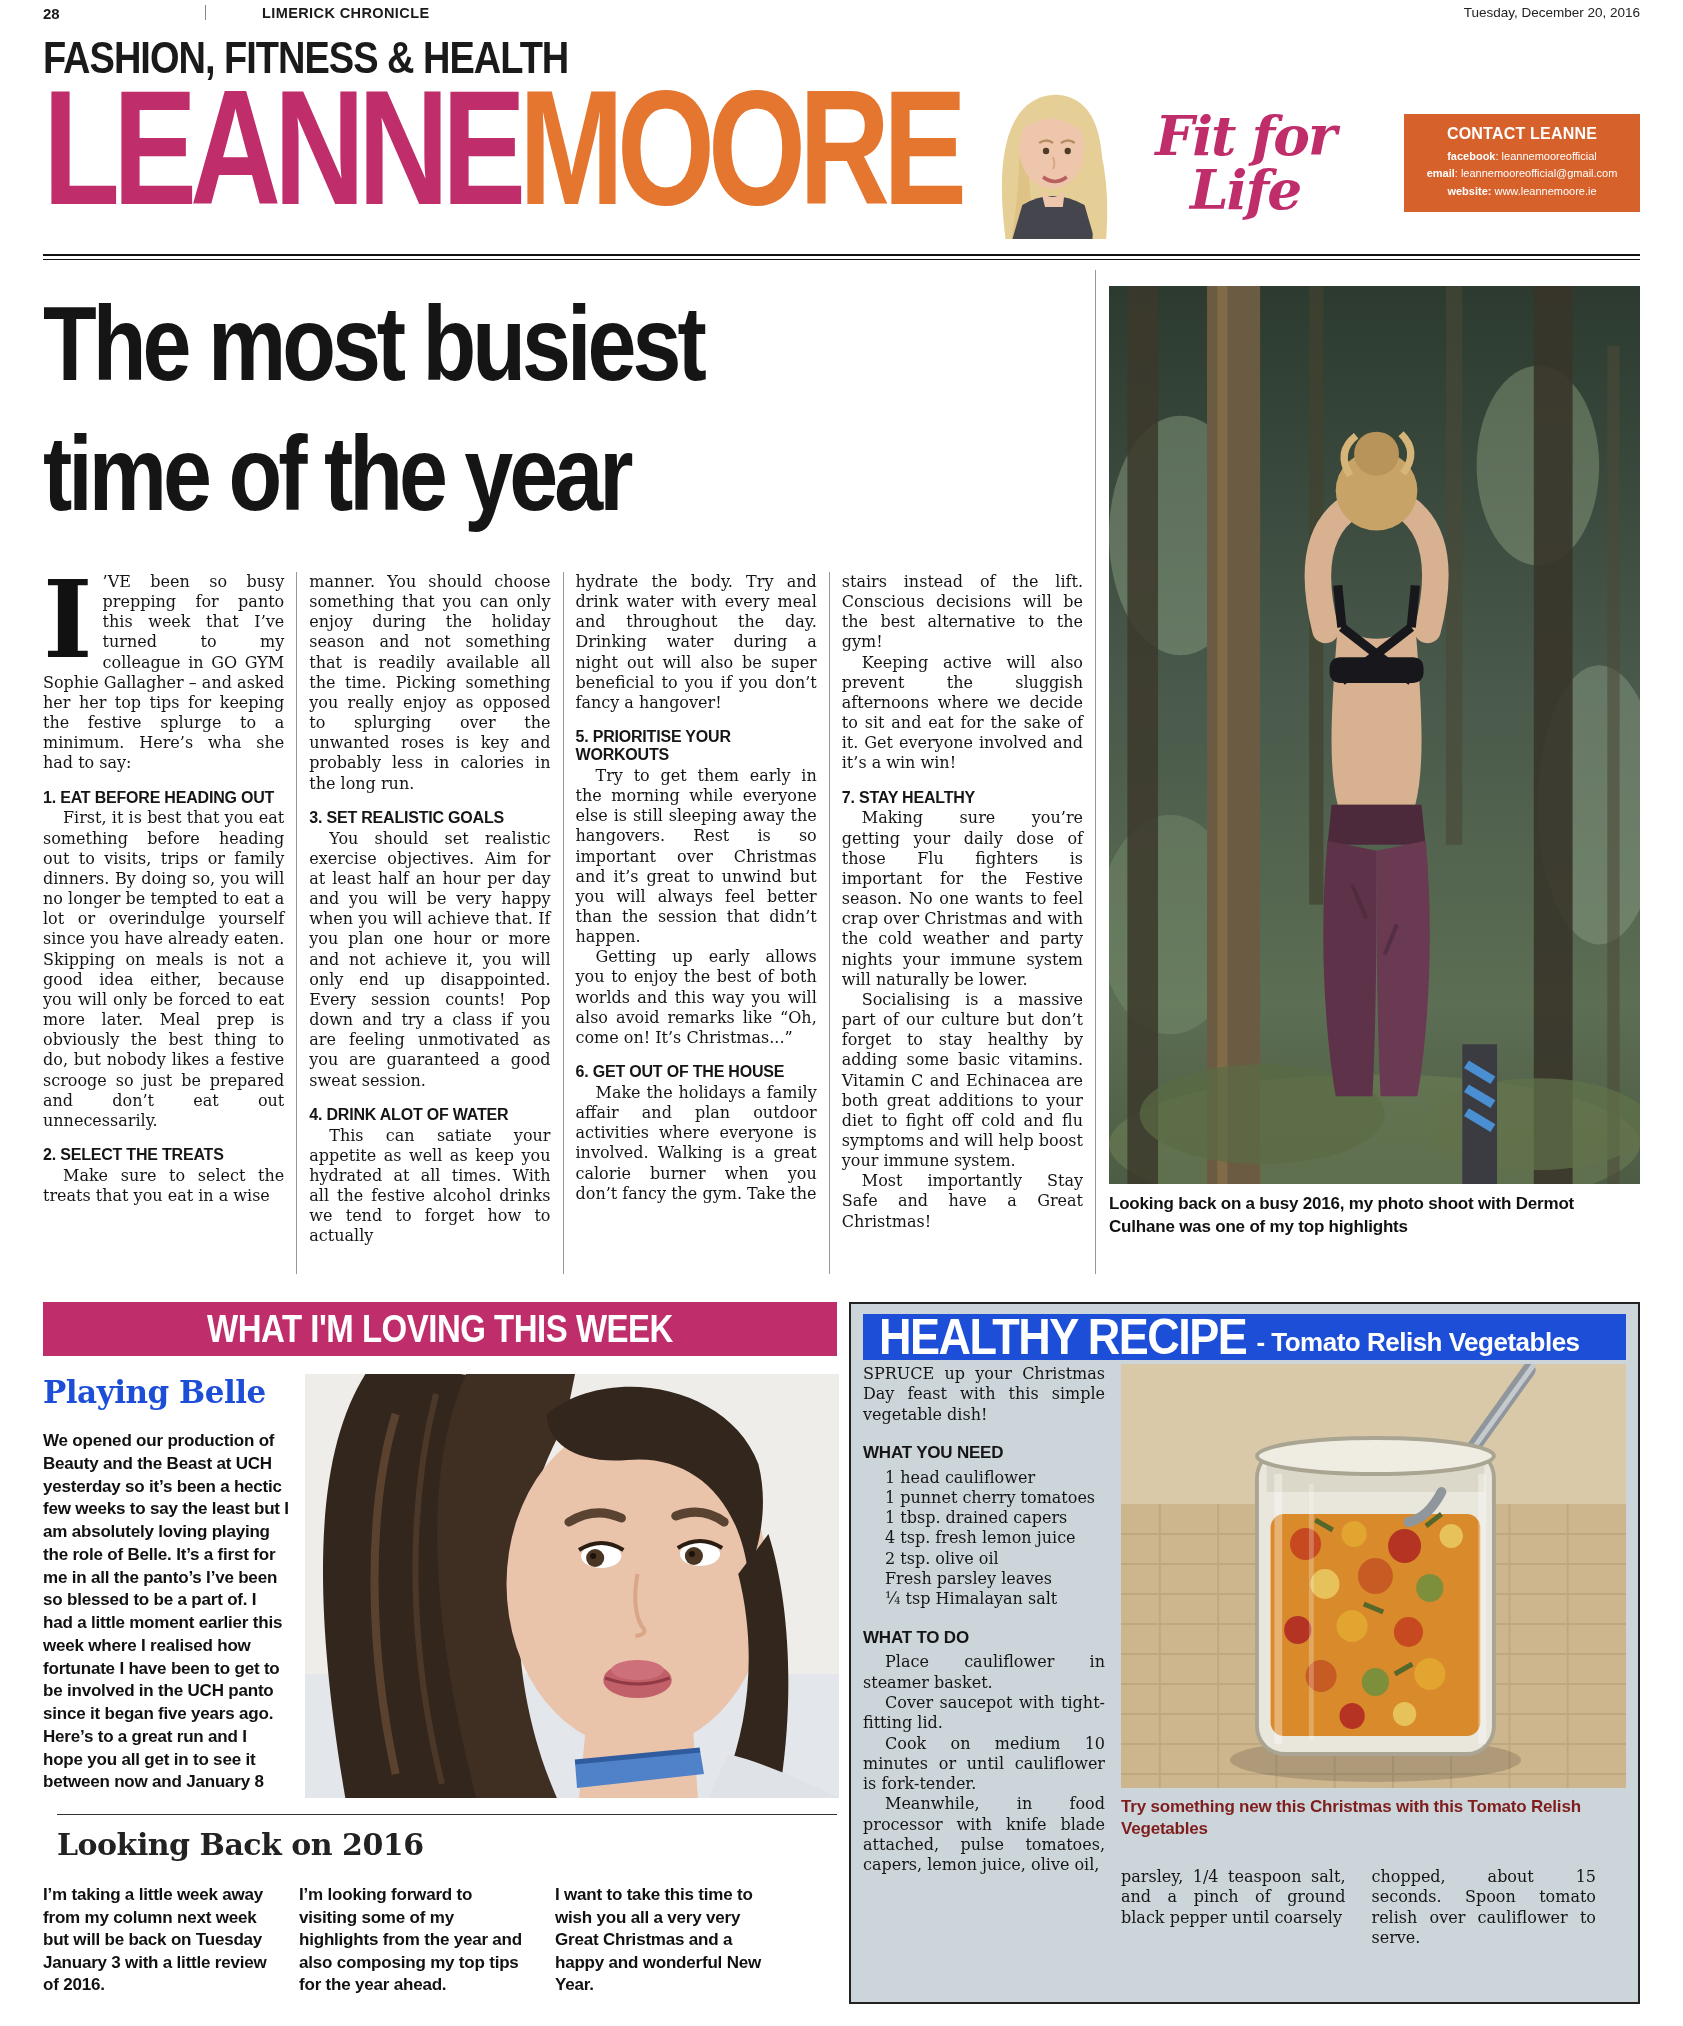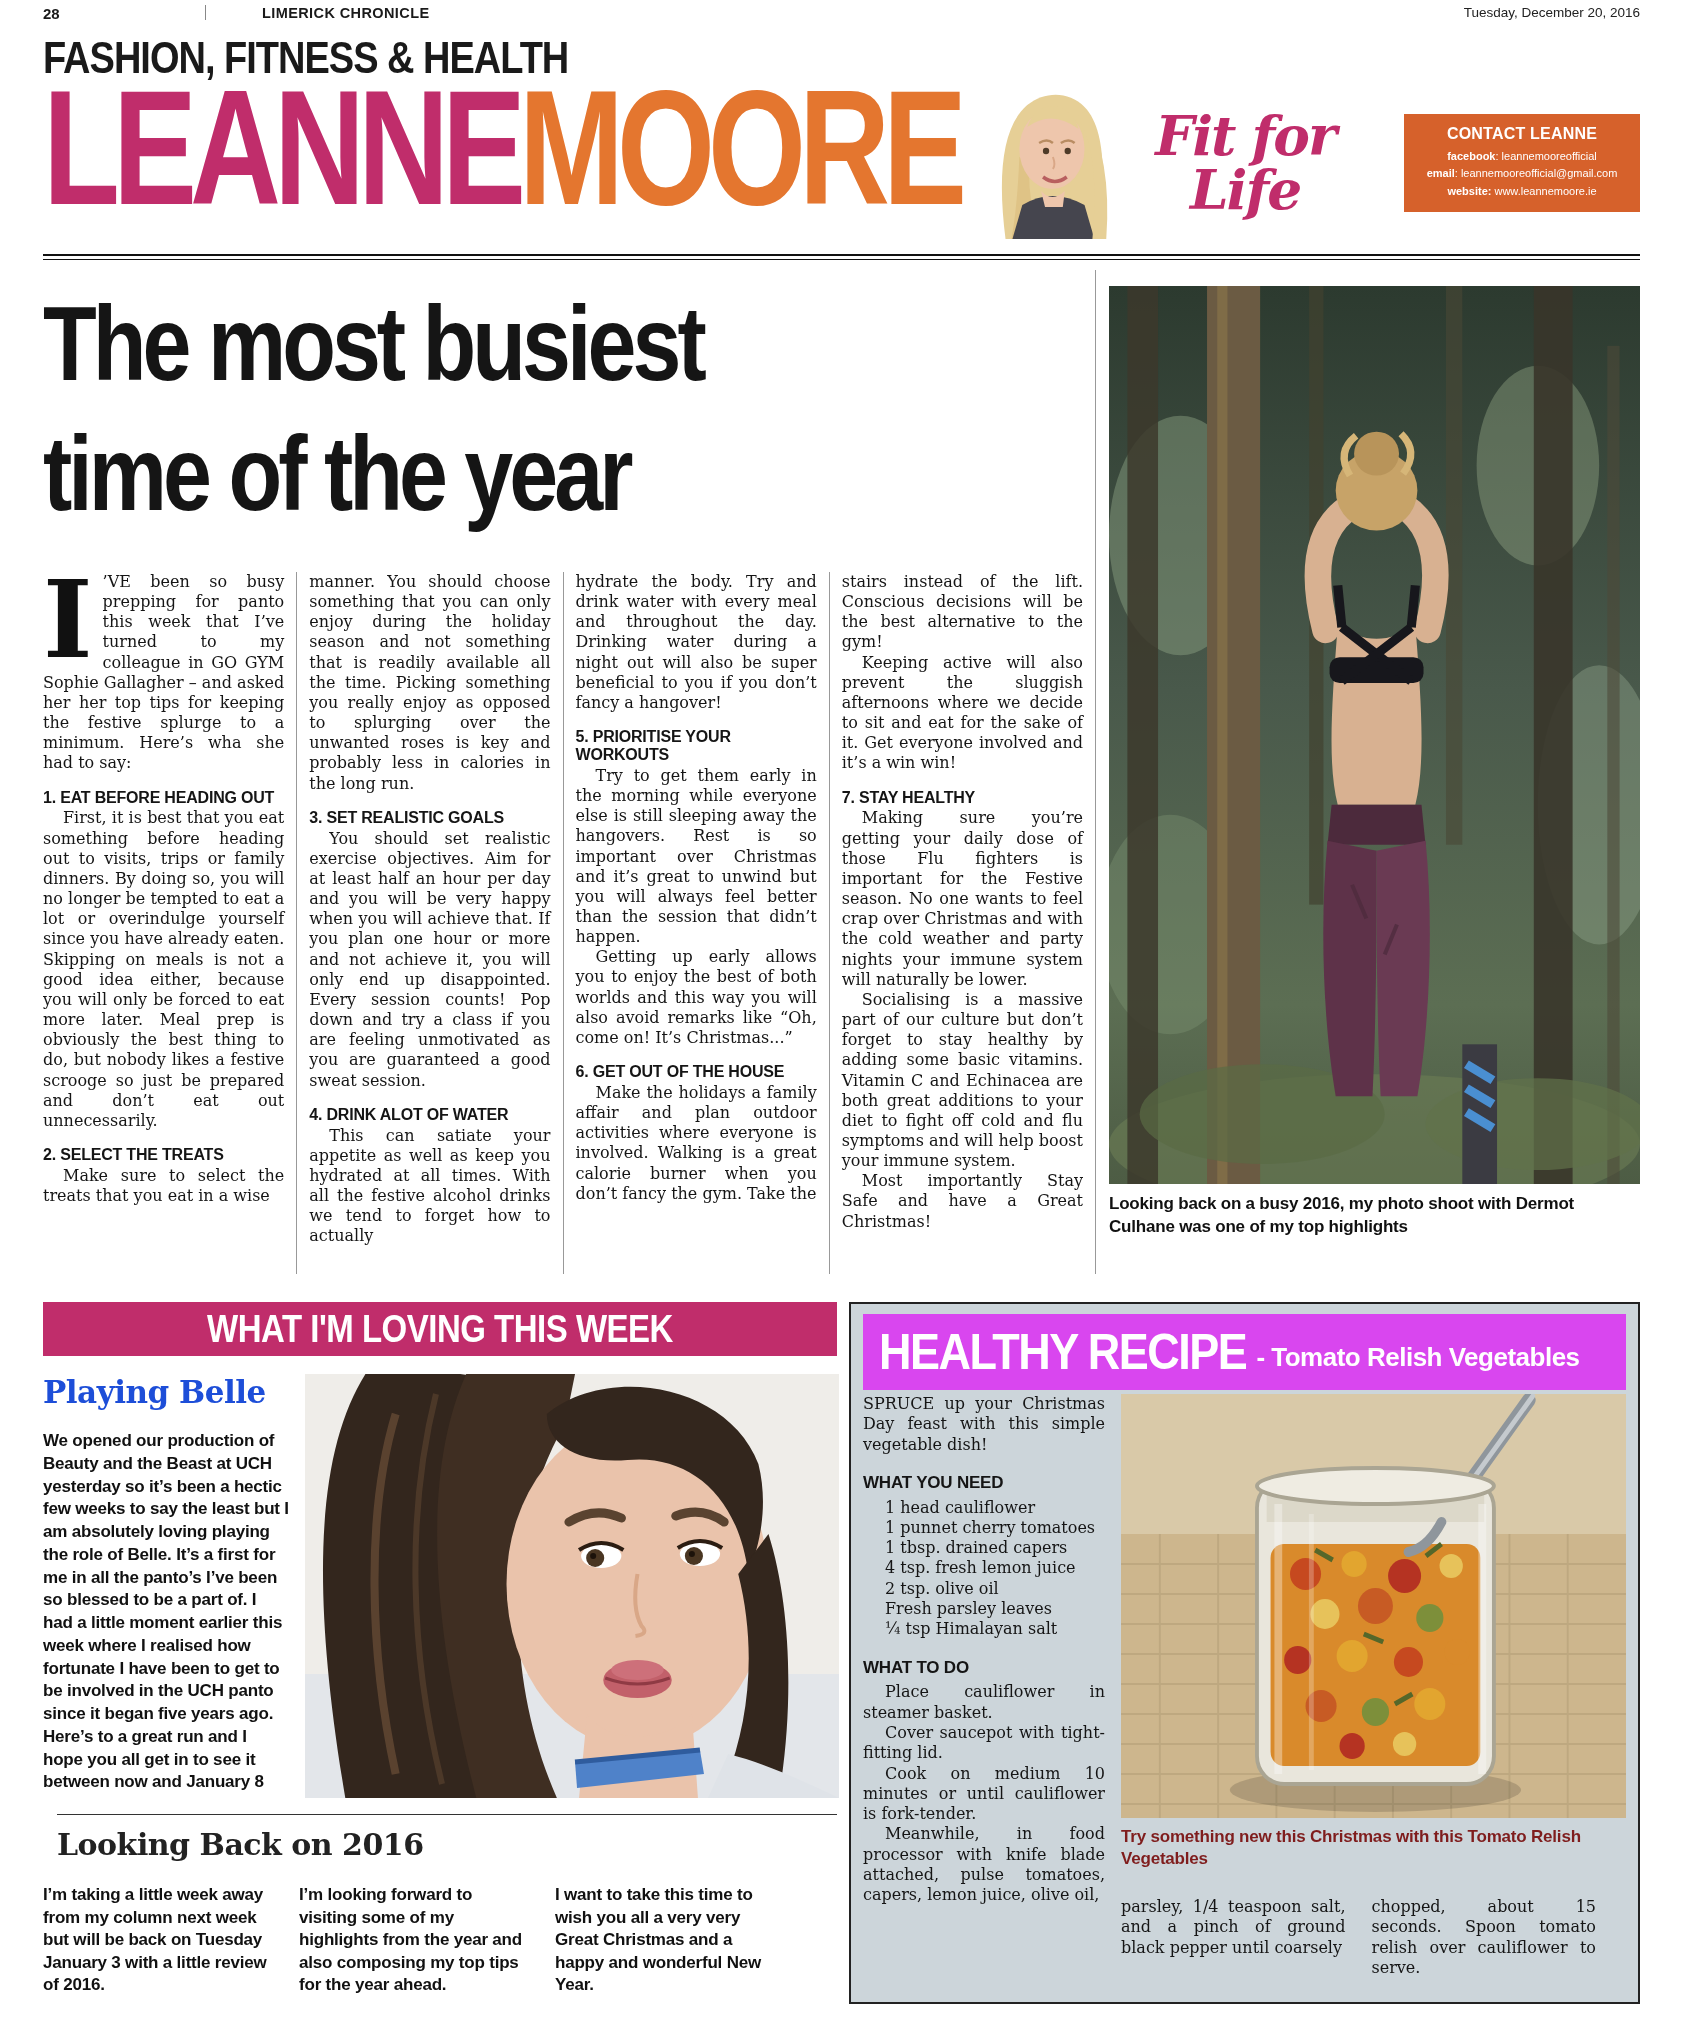--- a/index.html
+++ b/index.html
@@ -71,21 +71,21 @@
   .loving-photo { flex:1; height:424px; }
   .loving-photo svg { width:100%; height:100%; display:block; }
   .lb-rule { border-top:1.5px solid #333; margin:16px 2px 0 14px; }
   .lb-heading { font-family:"DejaVu Serif",serif; font-weight:700; font-size:30px;
     letter-spacing:-0.5px; margin:12px 0 22px 14px; color:#222; }
   .lb-cols { display:flex; gap:28px; padding-right:56px; }
   .lb-col { flex:1; font-weight:700; font-size:17px; line-height:1.33; letter-spacing:-0.2px; color:#111; }
 
   
   .recipe-box { flex:1; border:2px solid #222; background:#ccd5da; padding:10px 12px; height:702px; }
-  .recipe-banner { background:#d946ef; color:#fff; height:76px; display:flex; align-items:center; padding-left:16px; }
+  .recipe-banner { background:#1d4ed8; color:#fff; height:46px; display:flex; align-items:center; padding-left:16px; }
   .rtitle { font-size:45px; font-weight:700; letter-spacing:-1.5px; transform:scaleY(1.1);
     transform-origin:left center; white-space:nowrap; }
   .rsub { font-size:26px; font-weight:700; letter-spacing:-0.5px; margin-left:10px; margin-top:10px; white-space:nowrap; }
   .recipe-content { display:flex; margin-top:4px; }
   .recipe-col { width:242px; flex:none; font-family:"DejaVu Serif",serif; font-size:16px;
     line-height:1.27; text-align:justify; color:#151515; }
   .recipe-col h4 { font-family:"Liberation Sans",sans-serif; font-size:17px; font-weight:700;
     margin:17px 0 4px; letter-spacing:-0.2px; text-align:left; }
   .recipe-intro { text-indent:0; }
   .ing p, .steps p { text-indent:22px; margin:0; }

